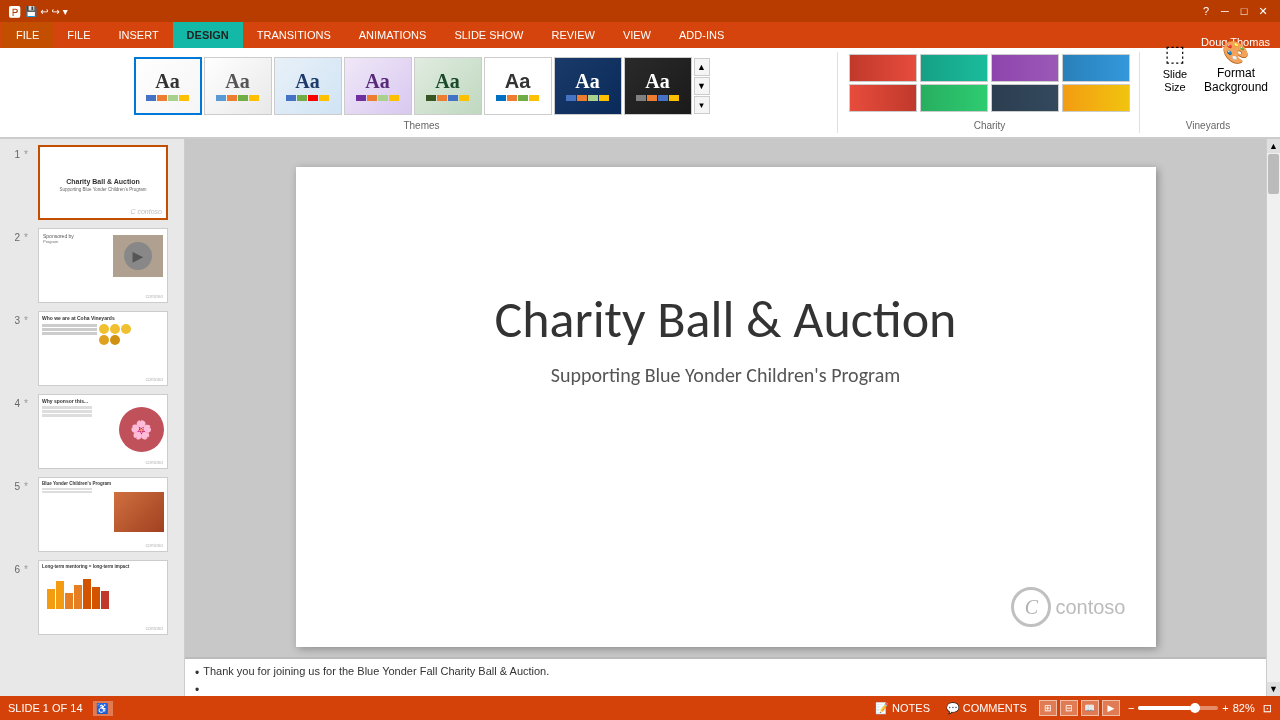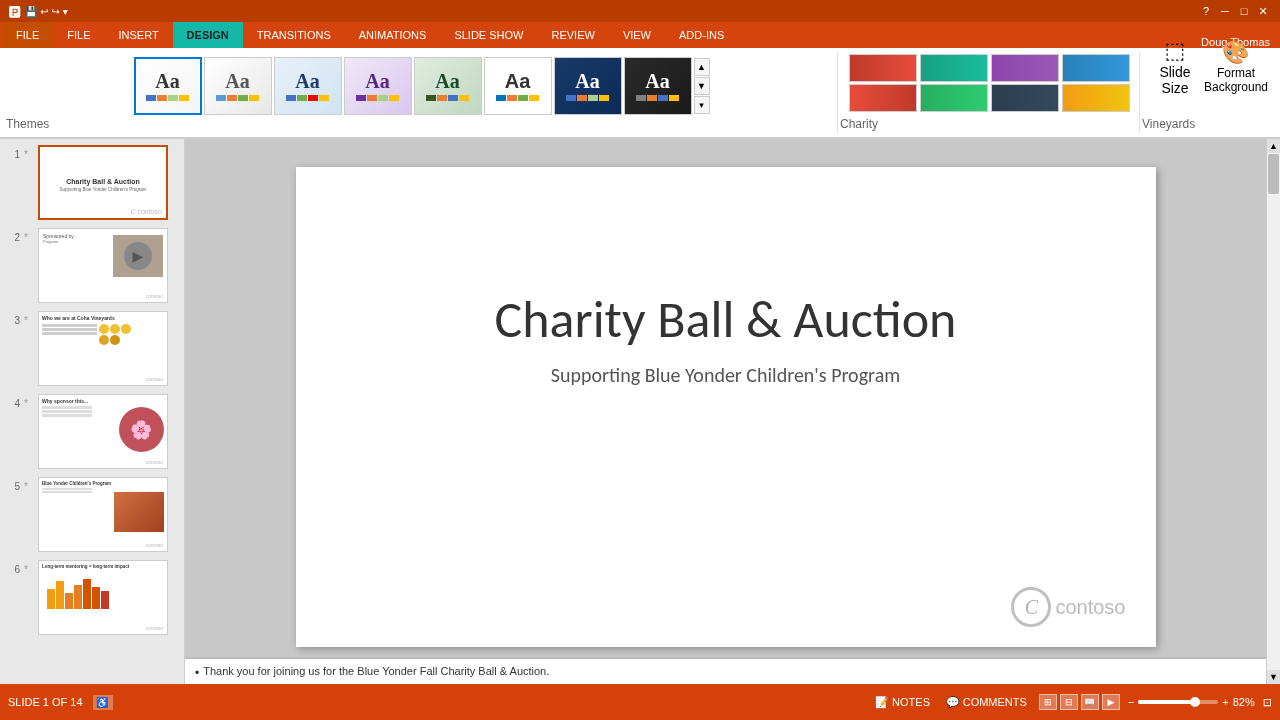--- a/index.html
+++ b/index.html
@@ -62,25 +62,26 @@
       display: flex;
       flex-direction: column;
       align-items: center;
       border-right: 1px solid #e0e0e0;
       padding: 2px 8px;
       min-width: fit-content;
       position: relative;
     }
     .ribbon-group:last-child { border-right: none; }
     .ribbon-group-label {
-      font-size: 12px;
+      font-size: 10px;
       color: #666;
       position: absolute;
       bottom: 2px;
       left: 0; right: 0;
+      text-align: center;
     }
 
     .theme-preview {
       width: 68px;
       height: 58px;
       display: flex;
       align-items: center;
       justify-content: center;
       border: 1px solid #bbb;
       cursor: pointer;
@@ -231,21 +232,21 @@
     .note-item {
       display: flex;
       align-items: flex-start;
       gap: 4px;
       margin-bottom: 2px;
     }
     .note-bullet { font-size: 12px; margin-top: 1px; }
 
     
     #statusbar {
-      height: 36px;
+      height: 24px;
       background: #d44209;
       display: flex;
       align-items: center;
       justify-content: space-between;
       padding: 0 8px;
       color: white;
       font-size: 11px;
     }
     .status-left { display: flex; align-items: center; gap: 10px; }
     .status-right { display: flex; align-items: center; gap: 8px; }
@@ -481,21 +482,21 @@
             <div style="width:68px;height:28px;background:linear-gradient(to right,#f39c12,#f1c40f);border:1px solid #ccc;cursor:pointer;"></div>
           </div>
         </div>
         <div class="ribbon-group-label">Charity</div>
       </div>
 
       <div class="ribbon-group">
         <div style="display:flex;gap:6px;margin-bottom:14px;">
           <button class="cust-btn">
             <div style="font-size:22px;">⬚</div>
-            <div style="font-size:14px;text-align:center;line-height:1.1;">Slide<br>Size</div>
+            <div style="font-size:11px;text-align:center;line-height:1.1;">Slide<br>Size</div>
           </button>
           <button class="cust-btn" style="width:60px;">
             <div style="font-size:22px;">🎨</div>
             <div style="font-size:12px;text-align:center;line-height:1.1;">Format<br>Background</div>
           </button>
         </div>
         <div class="ribbon-group-label">Vineyards</div>
       </div>
     </div>
   </div>

